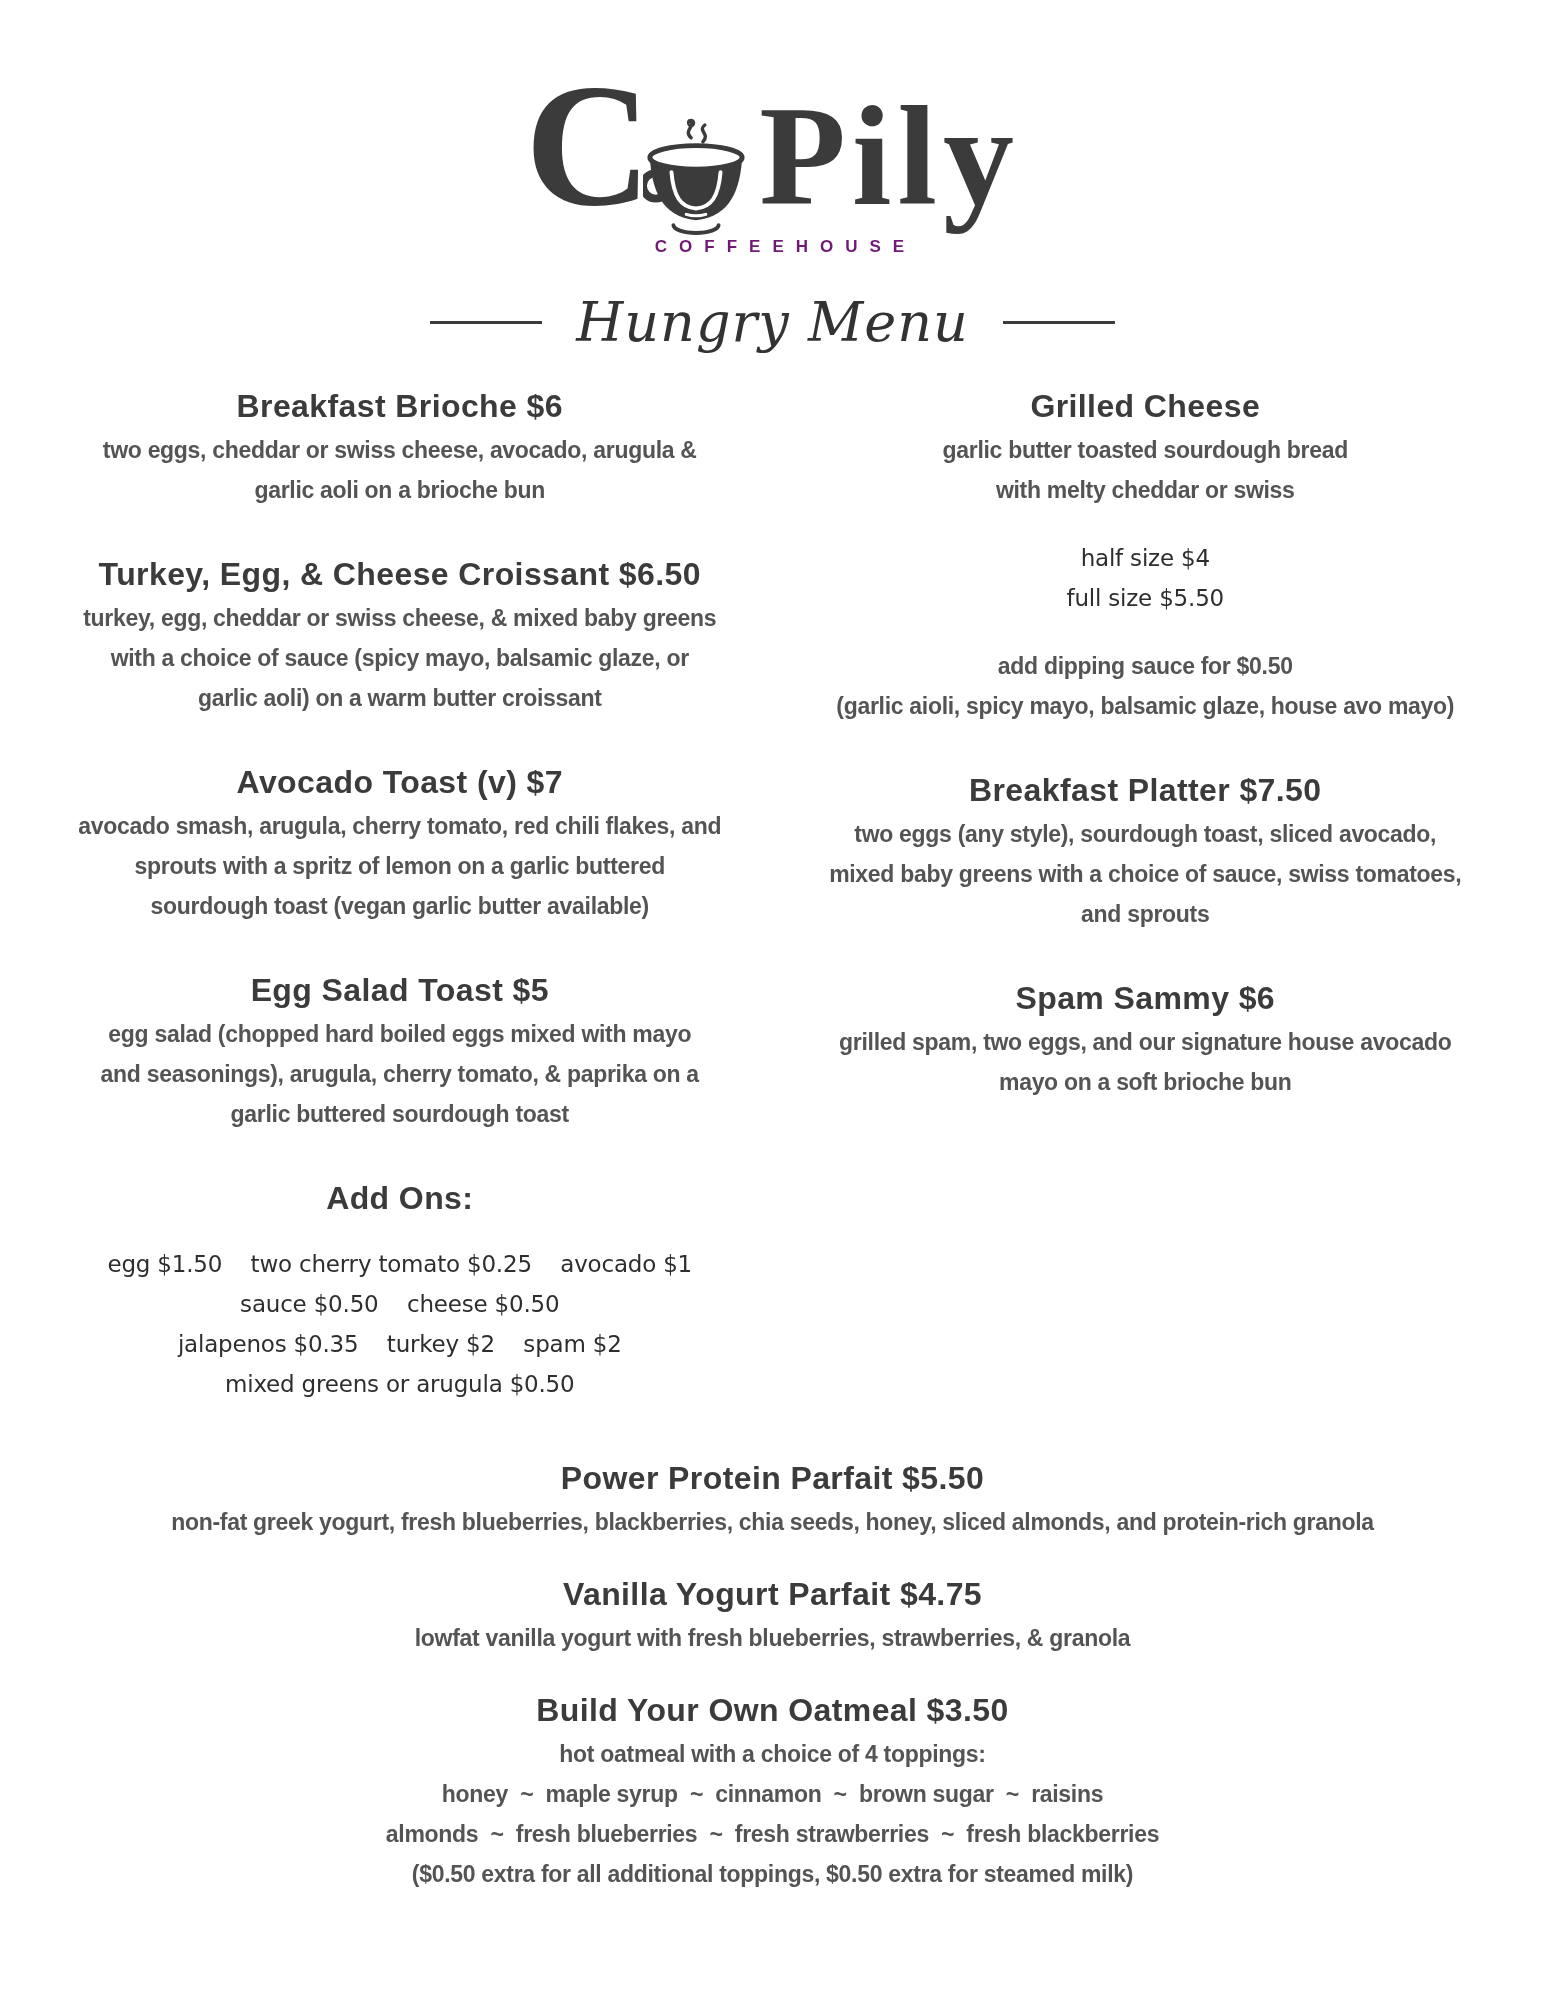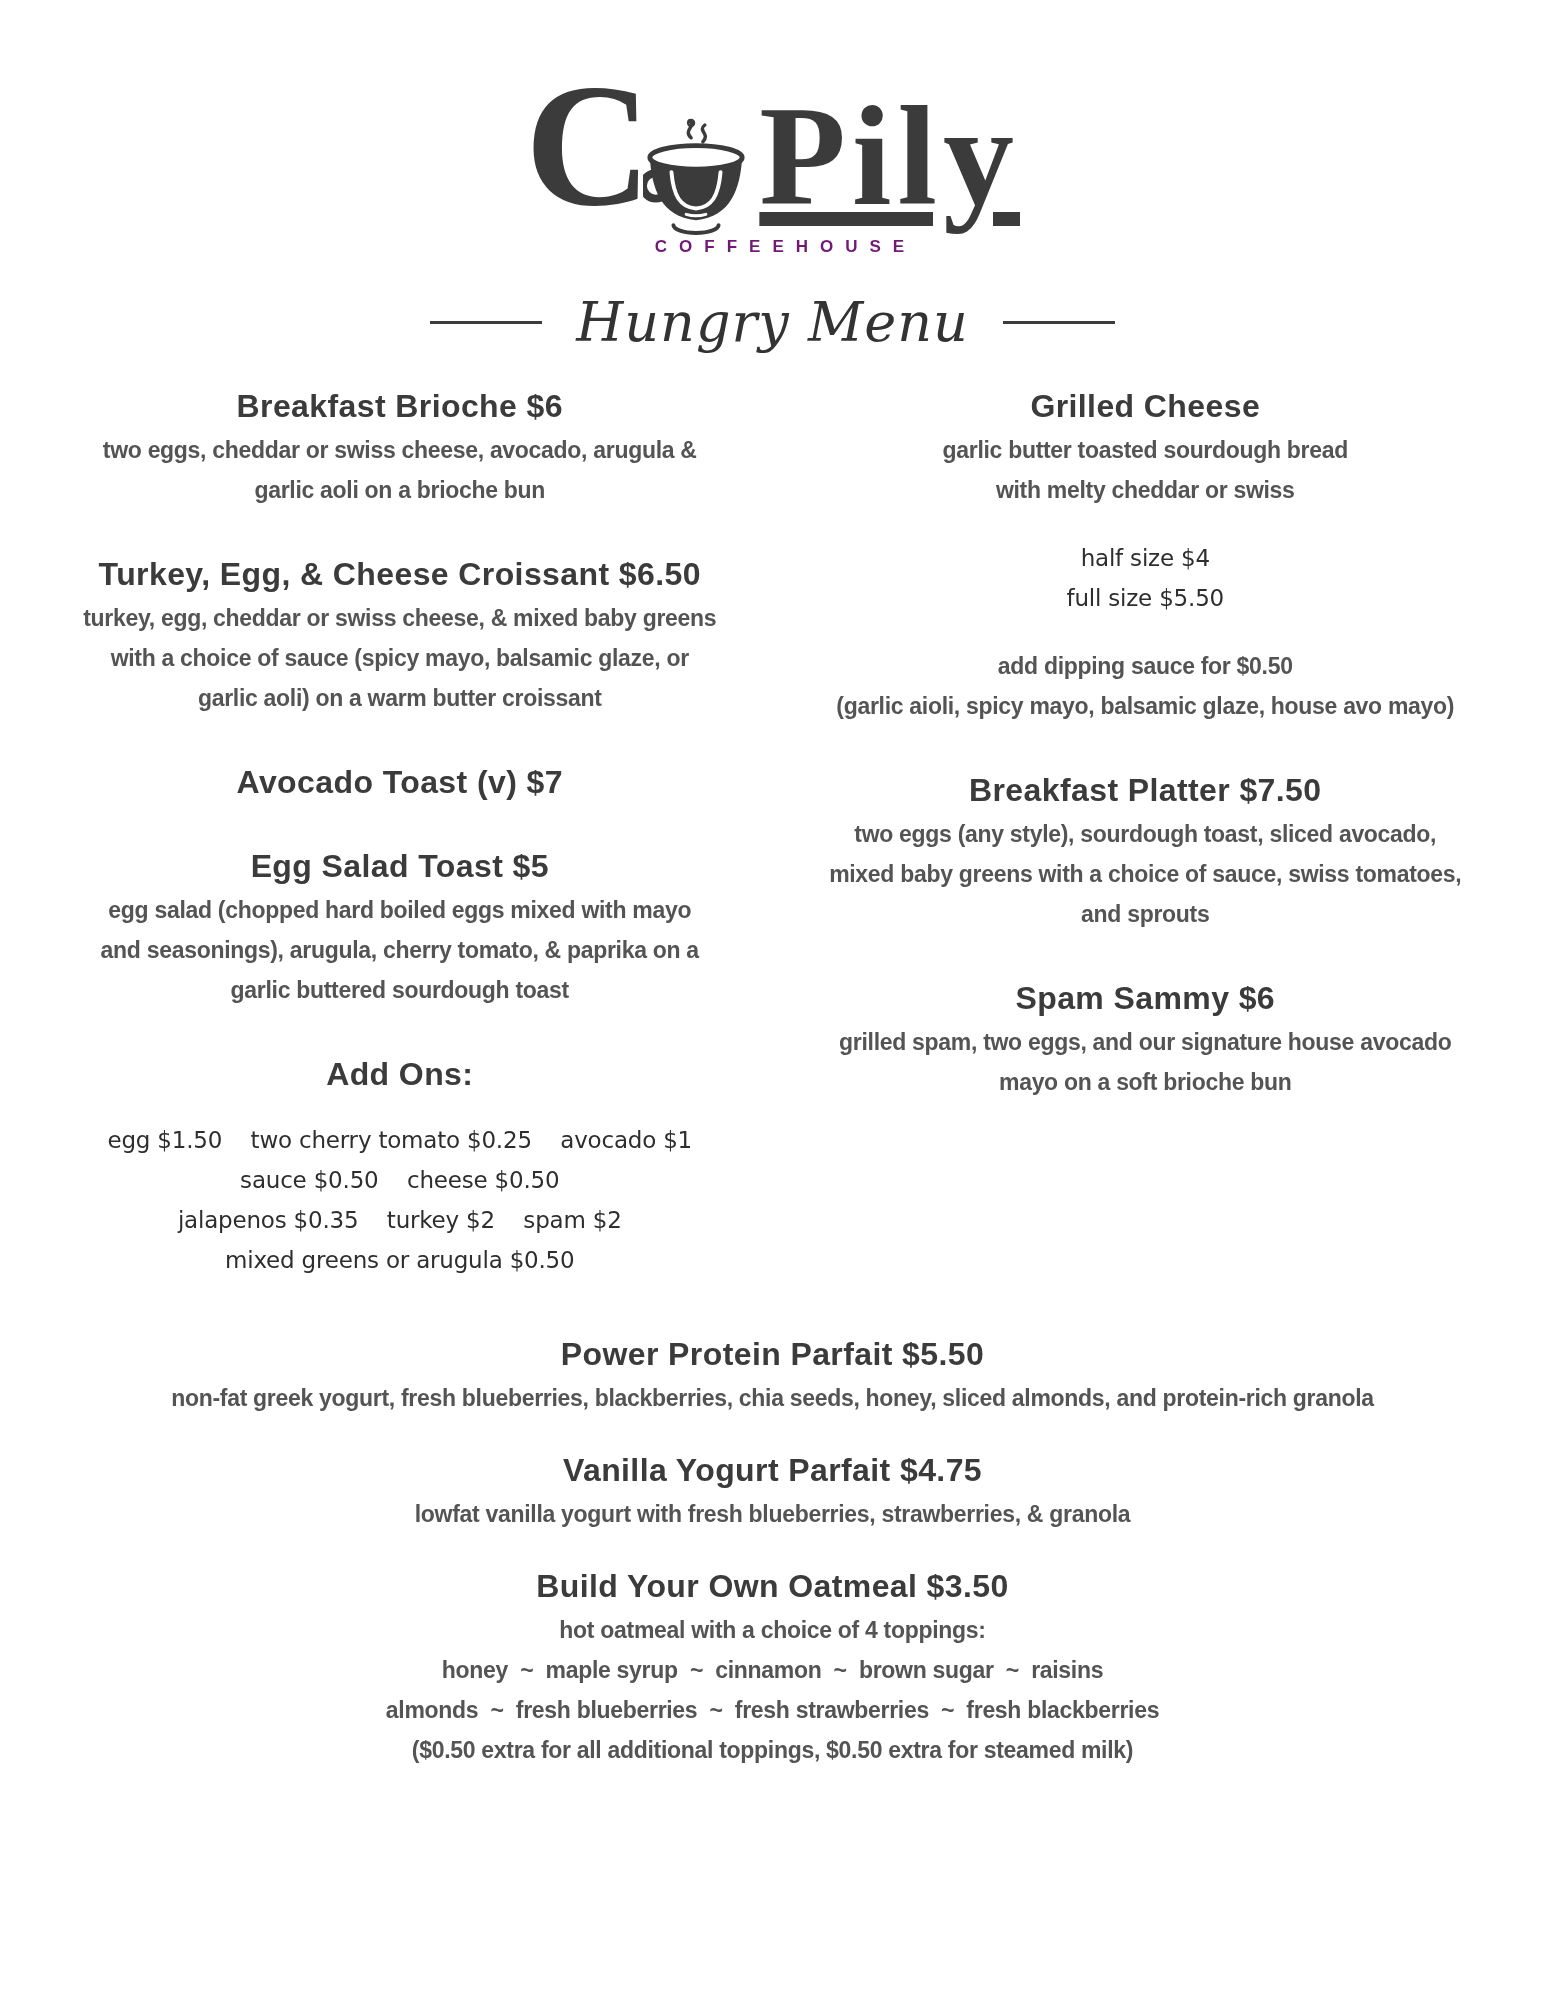--- a/index.html
+++ b/index.html
@@ -14,21 +14,21 @@
   
   .brand { text-align: center; }
   .logo { display: flex; justify-content: center; align-items: baseline; }
   .logo-c {
     font-family: "Liberation Serif", serif;
     font-weight: 700; font-size: 175px; line-height: 1; letter-spacing: -4px;
   }
   .cup-icon { width: 106px; height: 122px; margin: 0 10px 0 -4px; align-self: flex-end; position: relative; top: 6px; }
   .logo-rest {
     font-family: "Liberation Serif", serif;
-    font-weight: 700; font-size: 142px; line-height: 1; letter-spacing: 6px; text-decoration: underline;
+    font-weight: 700; font-size: 142px; line-height: 1; letter-spacing: 6px;
   }
   .logo-sub {
     font-size: 17px; font-weight: 700; letter-spacing: 12px;
     color: #701a75; margin-top: 4px; padding-left: 26px;
   }
 
   
   .menu-title-row { display: flex; align-items: center; justify-content: center; margin-top: 34px; }
   .rule { width: 112px; height: 3px; background: #3c3c3c; }
   .menu-title {
@@ -106,20 +106,23 @@
 garlic aoli on a brioche bun</p>
       </section>
       <section class="item">
         <h2 class="heading">Turkey, Egg, &amp; Cheese Croissant $6.50</h2>
         <p class="desc">turkey, egg, cheddar or swiss cheese, &amp; mixed baby greens
 with a choice of sauce (spicy mayo, balsamic glaze, or
 garlic aoli) on a warm butter croissant</p>
       </section>
       <section class="item">
         <h2 class="heading">Avocado Toast (v) $7</h2>
+        <p class="desc">avocado smash, arugula, cherry tomato, red chili flakes, and
+sprouts with a spritz of lemon on a garlic buttered
+sourdough toast (vegan garlic butter available)</p>
       </section>
       <section class="item">
         <h2 class="heading">Egg Salad Toast $5</h2>
         <p class="desc">egg salad (chopped hard boiled eggs mixed with mayo
 and seasonings), arugula, cherry tomato, &amp; paprika on a
 garlic buttered sourdough toast</p>
       </section>
       <section class="item addons">
         <h2 class="heading">Add Ons:</h2>
         <p class="options">egg $1.50    two cherry tomato $0.25    avocado $1

